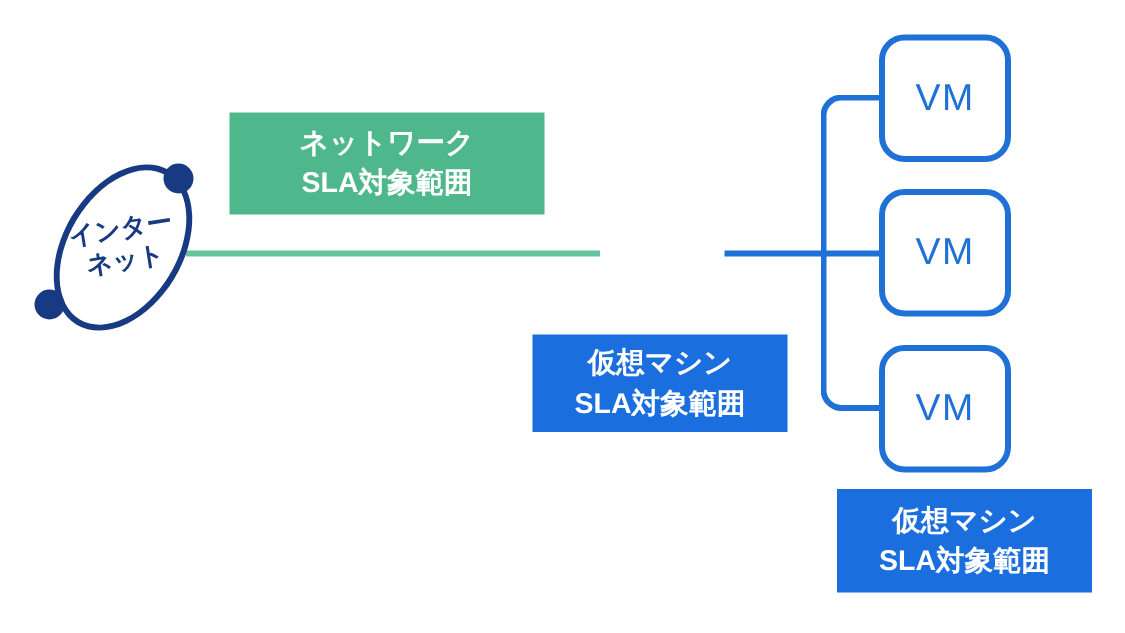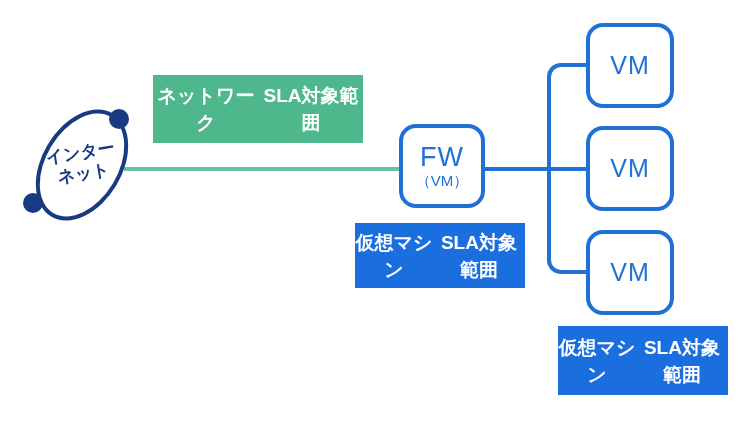--- a/index.html
+++ b/index.html
@@ -80,21 +80,21 @@
   .fw-subtitle { font-size: 15px; line-height: 19px; }
   .vm-node { left: 586px; width: 88px; height: 85px; }
   .vm-node.vm-1 { top: 23px; }
   .vm-node.vm-2 { top: 126px; }
   .vm-node.vm-3 { top: 230px; }
   .vm-label { font-size: 25px; letter-spacing: 1px; }
 
   
   .banner {
     position: absolute;
-    display: flex; flex-direction: row;
+    display: flex; flex-direction: column;
     align-items: center; justify-content: center;
     color: #ffffff;
     font-size: 19px; font-weight: bold; line-height: 27px;
     text-align: center;
     z-index: 1;
   }
   .banner-green {
     left: 153px; top: 75px; width: 210px; height: 68px;
     background: var(--color-banner_green, #4eb88c);
   }
@@ -124,24 +124,20 @@
       <div>インター</div>
       <div>ネット</div>
     </div>
   </div>
 
   <div class="banner banner-green">
     <div>ネットワーク</div>
     <div>SLA対象範囲</div>
   </div>
 
-  <div class="node-box fw-node">
-    <div class="fw-title">FW</div>
-    <div class="fw-subtitle">（VM）</div>
-  </div>
 
   <div class="node-box vm-node vm-1">
     <div class="vm-label">VM</div>
   </div>
   <div class="node-box vm-node vm-2">
     <div class="vm-label">VM</div>
   </div>
   <div class="node-box vm-node vm-3">
     <div class="vm-label">VM</div>
   </div>

